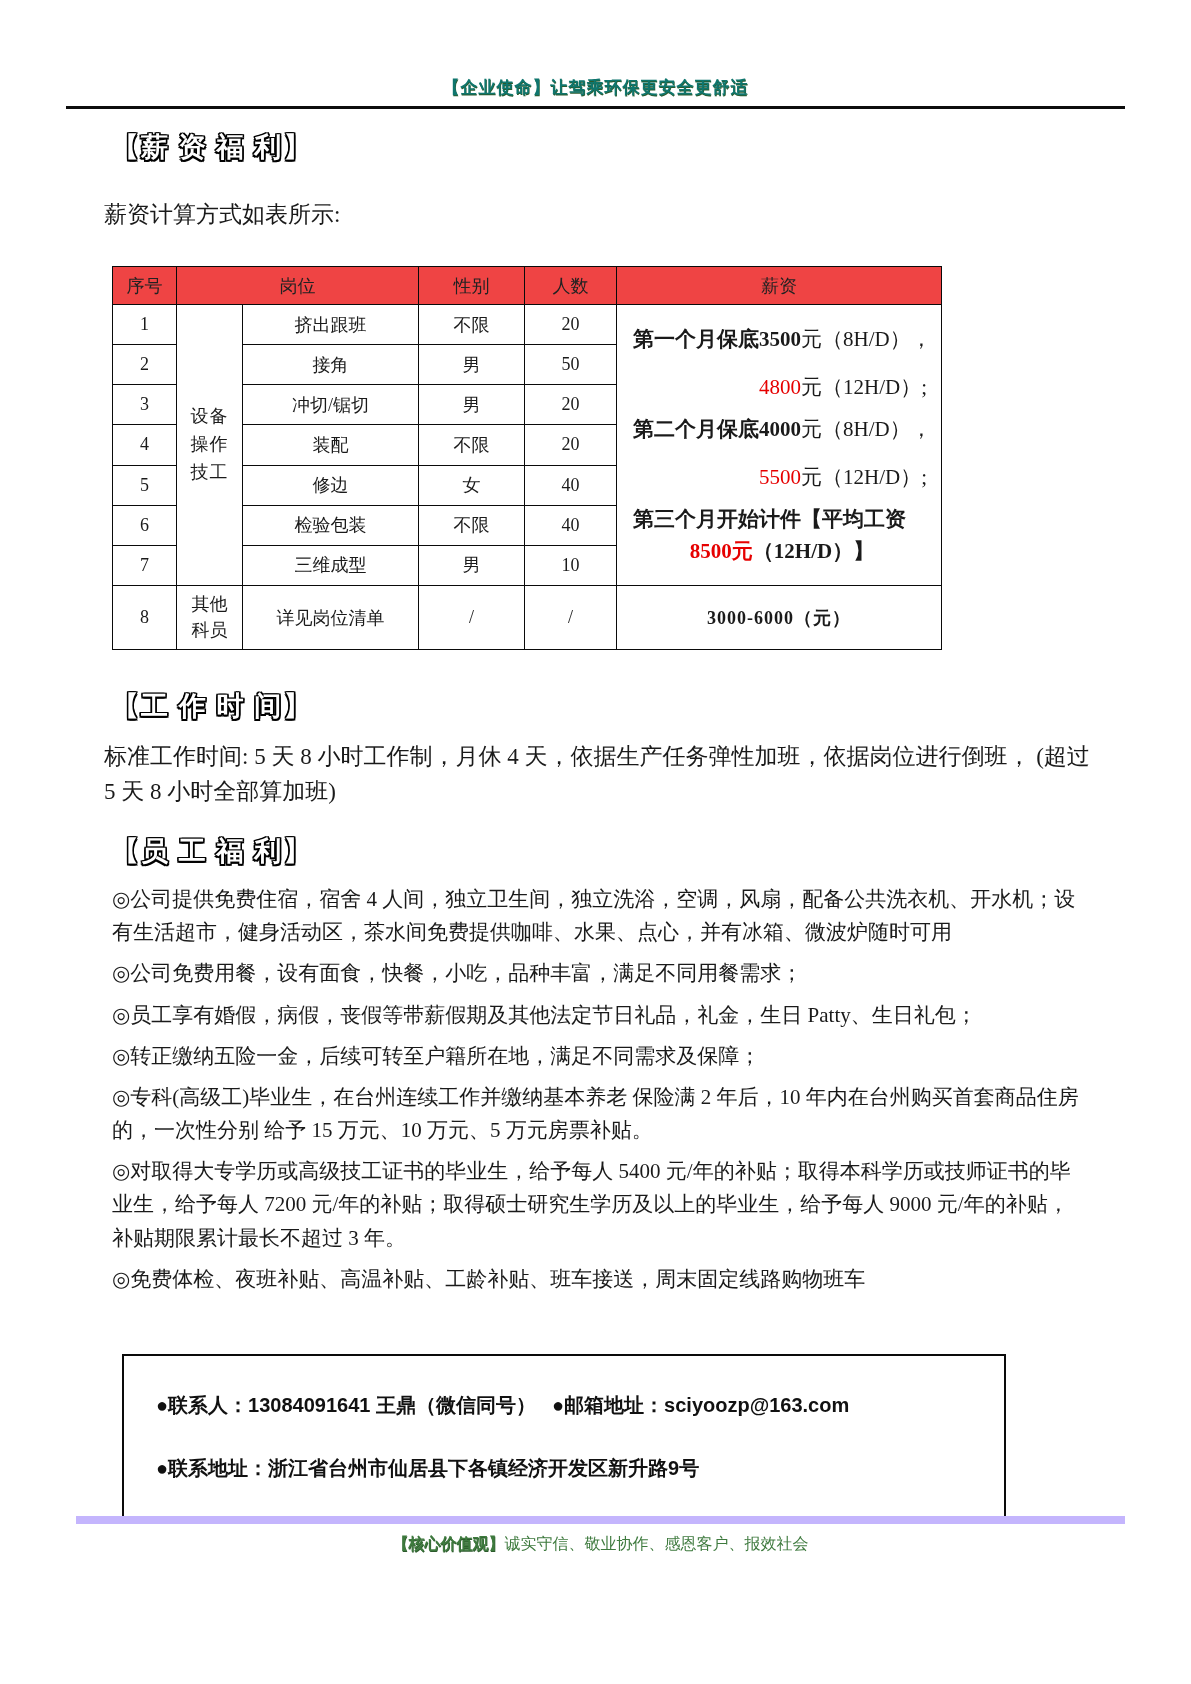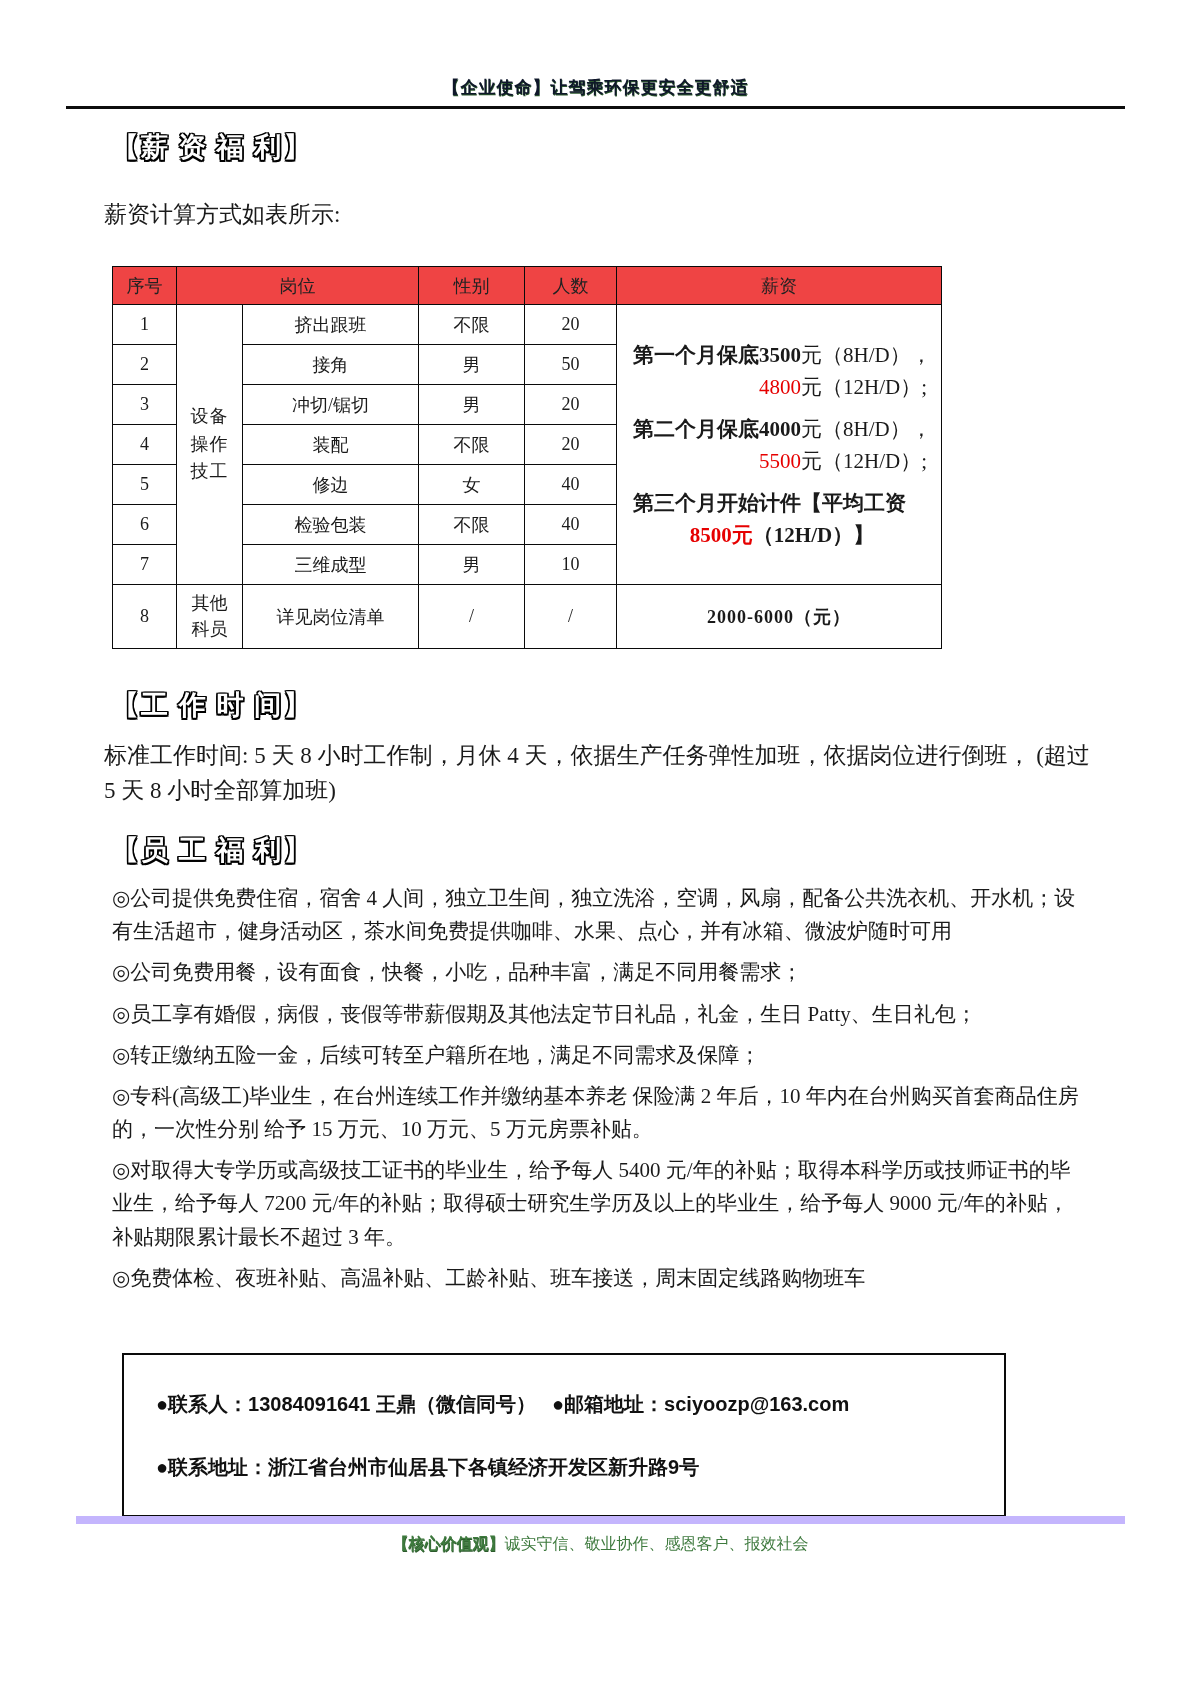--- a/index.html
+++ b/index.html
@@ -15,21 +15,21 @@
     overflow: hidden;
   }
   
   .motto {
     padding-top: 76px;
     text-align: center;
     font-family: "Liberation Sans", "DejaVu Sans", sans-serif;
     font-weight: bold;
     font-size: 17px;
     letter-spacing: 1px;
-    color: #0f172a;
+    color: #0f766e;
     text-shadow: 0.5px 0.5px 0 #2c5a2c;
   }
   .top-rule {
     margin: 7px 66px 0 66px;
     border-top: 3px solid #0d0d0d;
   }
   .content { padding: 0 98px 0 104px; }
 
   
   .sec-title {
@@ -72,21 +72,21 @@
   }
   tr.data-row { height: 40px; }
   tr.other-row { height: 64px; }
   td.group-cell { font-size: 20px; line-height: 1.55; padding: 0 11px; letter-spacing: 1px; }
   td.cat-cell   { font-size: 20px; line-height: 1.4; padding: 0 9px; }
   
   td.salary-cell { padding: 6px 10px 6px 16px; vertical-align: middle; }
   .sal-block { margin: 14px 0; }
   .sal-line1 { text-align: left; font-size: 21px; font-weight: bold; white-space: nowrap; }
   .sal-line1 .plain { font-weight: normal; }
-  .sal-line2 { text-align: right; padding-right: 4px; font-size: 21px; margin-top: 4px; white-space: nowrap; }
+  .sal-line2 { text-align: right; padding-right: 4px; font-size: 21px; margin-top: 20px; white-space: nowrap; }
   .sal-line3 { text-align: center; font-size: 21px; font-weight: bold; margin-top: 4px; white-space: nowrap; }
   .red { color: #e60000; }
   .bold { font-weight: bold; }
   td.other-salary { font-weight: bold; font-size: 20px; letter-spacing: 1px; }
 
   .work-text {
     margin: 16px 0 0 0;
     font-size: 23px;
     line-height: 1.5;
   }
@@ -228,21 +228,21 @@
         <td>三维成型</td>
         <td>男</td>
         <td>10</td>
       </tr>
       <tr class="other-row">
         <td>8</td>
         <td class="cat-cell">其他科员</td>
         <td>详见岗位清单</td>
         <td>/</td>
         <td>/</td>
-        <td class="other-salary">2000-6000（元）</td>
+        <td class="other-salary">3000-6000（元）</td>
       </tr>
     </tbody>
       </table>
 
     <div class="sec-title t-worktime">【工 作 时 间】</div>
     <div class="work-text">标准工作时间: 5 天 8 小时工作制，月休 4 天，依据生产任务弹性加班，依据岗位进行倒班， (超过 5 天 8 小时全部算加班)</div>
 
     <div class="sec-title t-benefits">【员 工 福 利】</div>
     <div class="benefits">
       <p class="benefit-item">◎公司提供免费住宿，宿舍 4 人间，独立卫生间，独立洗浴，空调，风扇，配备公共洗衣机、开水机；设有生活超市，健身活动区，茶水间免费提供咖啡、水果、点心，并有冰箱、微波炉随时可用</p>

